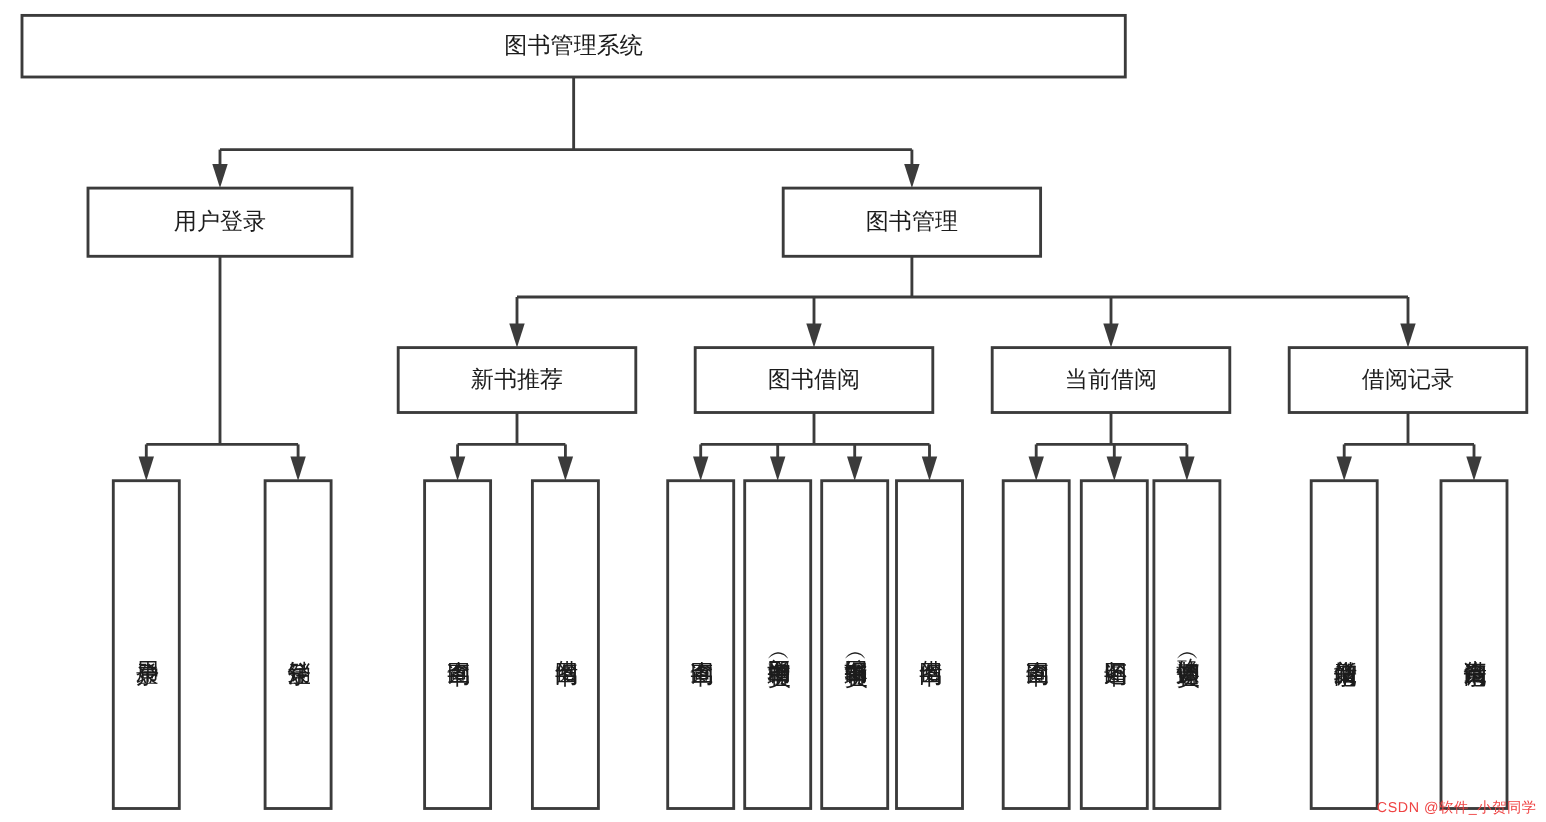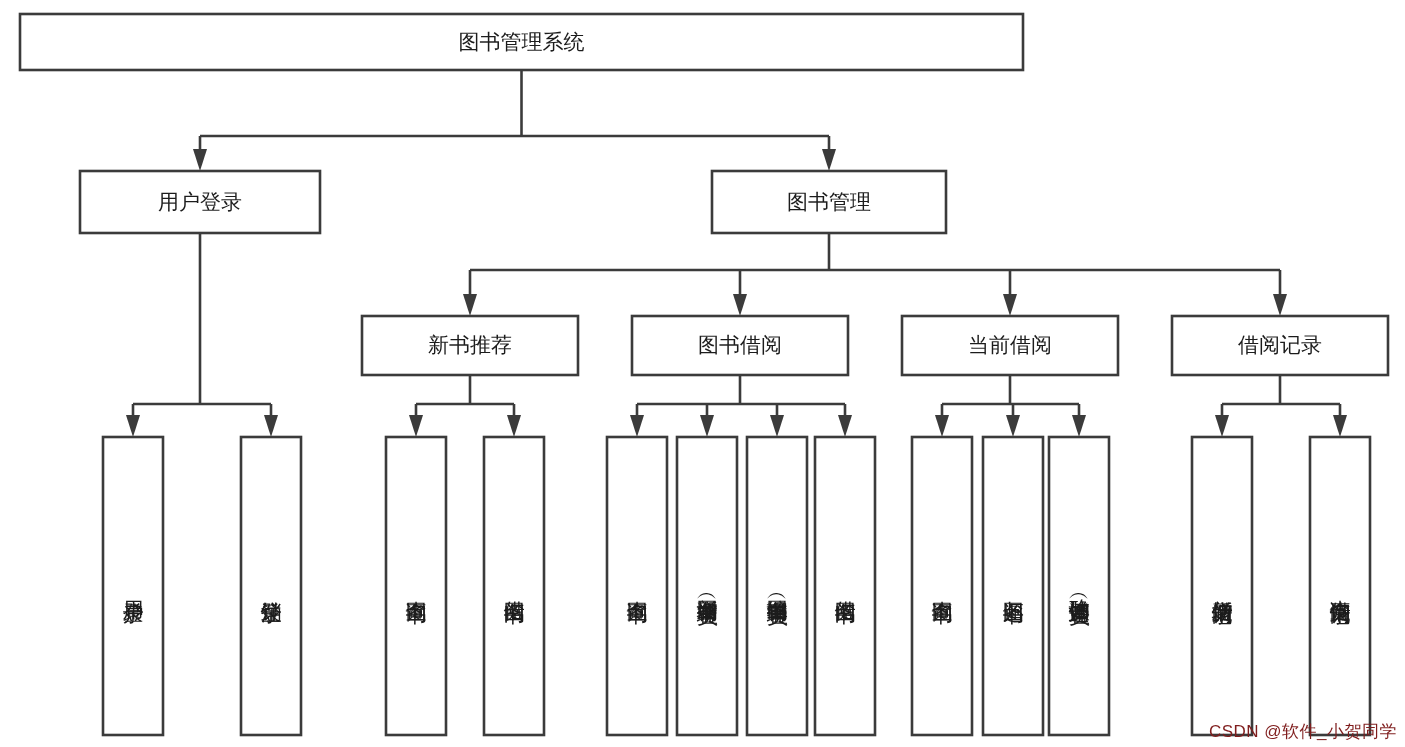--- a/index.html
+++ b/index.html
@@ -67,22 +67,22 @@
     line-height: 1.06;
     letter-spacing: 1px;
     color: #1c1c1c;
     white-space: nowrap;
   }
   .watermark {
     position: absolute;
     right: 8px;
     bottom: 4px;
     font-family: "Liberation Sans", "DejaVu Sans", sans-serif;
-    font-size: 17px;
-    color: #7f1d1d;
+    font-size: 13px;
+    color: #ef4444;
     letter-spacing: 0.5px;
     white-space: nowrap;
   }
 </style>
 </head>
 <body>
 
 <div id="diagram-root">
   <svg class="diagram-canvas" viewBox="0 0 1405 747">
     <g id="edge-layer">

